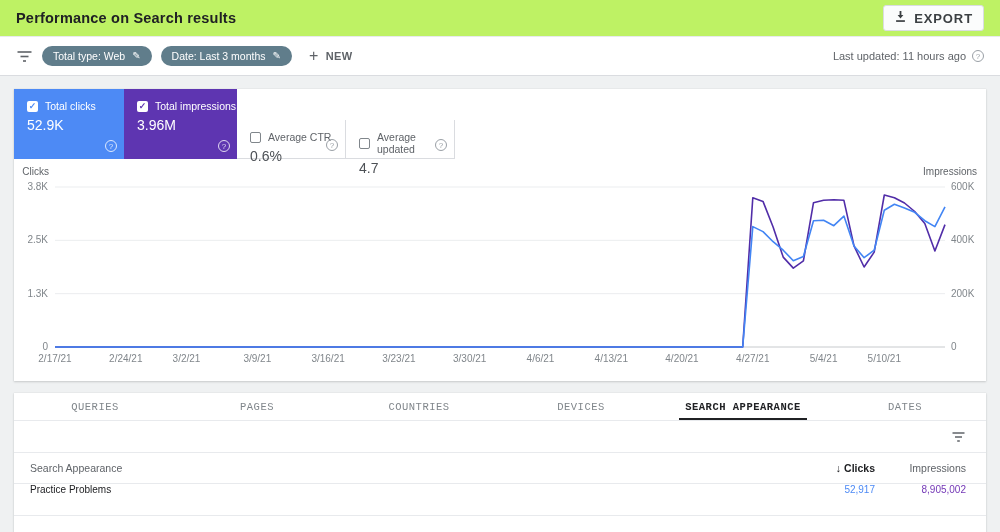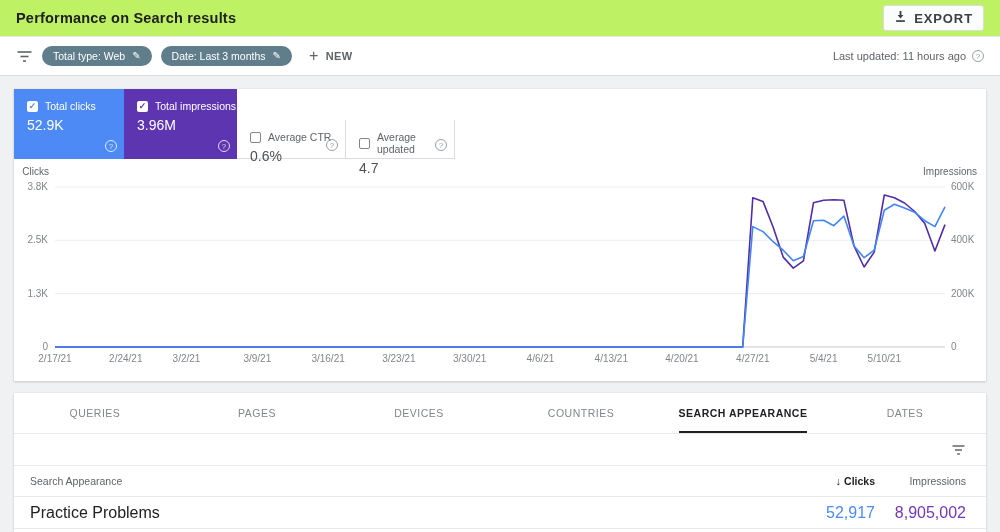--- a/index.html
+++ b/index.html
@@ -54,35 +54,35 @@
   .metric.unselected .metric-top{color:#5f6368;}
   .metric.unselected .metric-value{color:#4d5156;}
   .metric .help-circle{position:absolute;right:7px;bottom:7px;}
   .metric.selected .help-circle{border-color:rgba(255,255,255,.8);color:rgba(255,255,255,.8);}
   
   .chart-wrap{padding:6px 0 10px;}
   .axis-tick{font-size:10px;fill:#80868b;}
   .axis-title{font-size:10px;fill:#5f6368;}
   
   .table-card{margin-top:12px;min-height:140px;}
-  .tabs{display:flex;height:41px;border-bottom:1px solid #e8eaed;}
+  .tabs{display:flex;height:28px;border-bottom:1px solid #e8eaed;font-family:Liberation Mono, monospace;}
   .tab{flex:1;display:flex;align-items:center;justify-content:center;font-size:10.5px;
        letter-spacing:.5px;color:#80868b;cursor:pointer;position:relative;}
   .tab.active{color:#202124;font-weight:700;}
   .tab.active::after{content:"";position:absolute;left:17px;right:17px;bottom:0;height:2px;background:#202124;}
   .table-toolbar{height:32px;border-bottom:1px solid #e8eaed;display:flex;align-items:center;
                  justify-content:flex-end;padding:0 20px;}
   .thead{display:flex;height:31px;align-items:center;font-size:10.5px;color:#5f6368;
          border-bottom:1px solid #e8eaed;padding:0 20px 0 16px;}
   .th-name{flex:1;}
   .col-clicks{width:95px;text-align:right;}
   .col-imp{width:91px;text-align:right;}
   .th-clicks-inner{color:#202124;font-weight:700;}
   .sort-arrow{font-weight:400;margin-right:3px;color:#202124;}
-  .trow{display:flex;height:32px;align-items:center;font-size:16px;border-bottom:1px solid #e8eaed;
+  .trow{display:flex;height:32px;align-items:flex-start;font-size:10px;border-bottom:1px solid #e8eaed;
         padding:0 20px 0 16px;cursor:pointer;}
   .td-name{flex:1;color:#202124;}
   .td-clicks{color:var(--td-clicks);}
   .td-imp{color:var(--td-imp);}
 </style>
 </head>
 <body>
 
 <div class="header">
   <div class="title">Performance on Search results</div>
@@ -203,22 +203,22 @@
           <polyline points="41.0,182.0 728.7,182.0 738.8,32.7 749.0,36.4 759.1,62.0 769.2,92.1 779.3,103.1 789.4,95.9 799.5,37.7 809.6,35.3 819.8,34.8 829.9,35.3 840.0,80.9 850.1,102.0 860.2,87.1 870.3,30.0 880.4,32.7 890.5,38.0 900.7,46.5 910.8,58.5 920.9,86.0 931.0,59.6" fill="none" stroke="#512da8" stroke-width="1.6" stroke-linejoin="round"></polyline>
           <polyline points="41.0,182.0 728.7,182.0 738.8,61.6 749.0,66.6 759.1,76.7 769.2,85.2 779.3,95.7 789.4,91.5 799.5,55.7 809.6,55.3 819.8,60.7 829.9,51.1 840.0,80.9 850.1,92.7 860.2,85.2 870.3,45.2 880.4,39.3 890.5,43.1 900.7,47.3 910.8,55.7 920.9,61.6 931.0,41.8" fill="none" stroke="#4285f4" stroke-width="1.6" stroke-linejoin="round"></polyline>
         </svg>
     </div>
   </div>
 
   <div class="card table-card">
     <div class="tabs">
       <div class="tab">QUERIES</div>
       <div class="tab">PAGES</div>
+      <div class="tab">COUNTRIES</div>
       <div class="tab">DEVICES</div>
-      <div class="tab">COUNTRIES</div>
       <div class="tab active">SEARCH APPEARANCE</div>
       <div class="tab">DATES</div>
     </div>
 
     <div class="table-toolbar">
       <span class="funnel">
         <svg width="15" height="12" viewBox="0 0 15 12">
             <g stroke="#5f6368" stroke-width="1.5">
               <line x1="1.5" y1="2" x2="13.5" y2="2"></line>
               <line x1="4" y1="6" x2="11" y2="6"></line>

